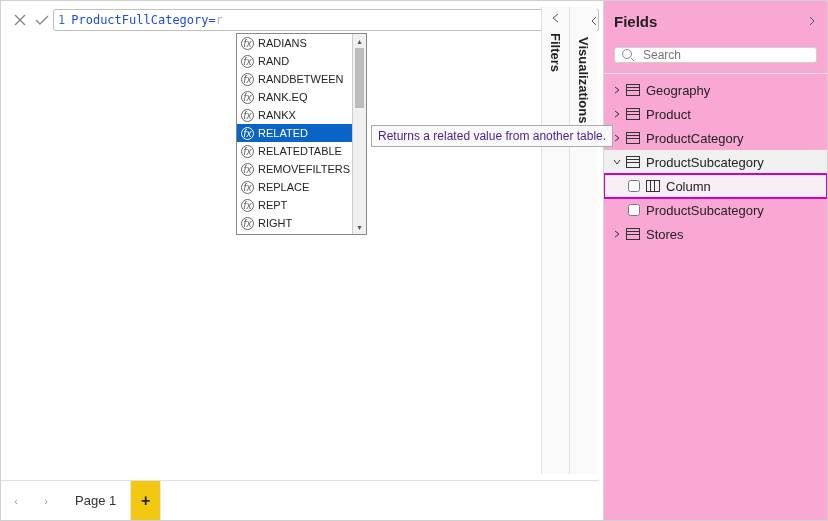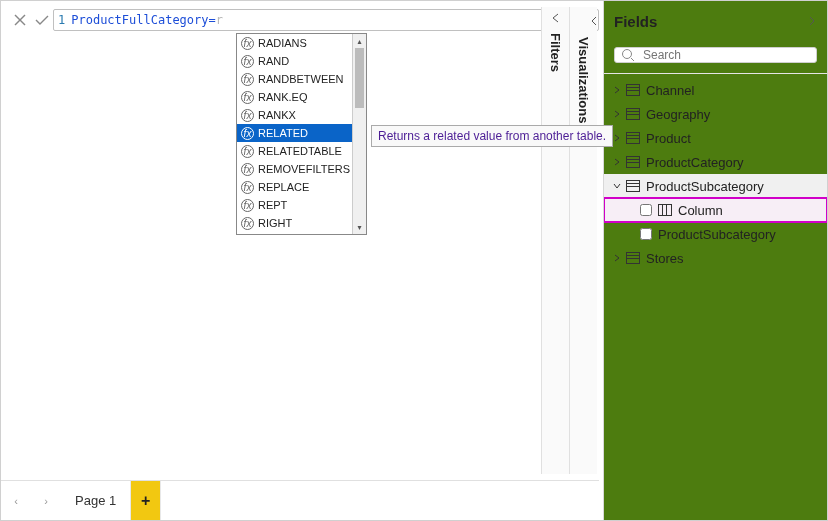--- a/index.html
+++ b/index.html
@@ -29,37 +29,37 @@
   .tooltip { position:absolute; top:124px; left:370px; height:22px; border:1px solid #aaa; background:#f9f9f9; padding:2px 6px; font-size:12px; color:#4c1d95; z-index:11; display:flex; align-items:center; white-space:nowrap; }
 
   
   .collapsed-pane { position:absolute; top:6px; bottom:46px; width:28px; border-left:1px solid #e0e0e0; background:#fafafa; }
   .collapsed-pane .cp-icon { display:flex; justify-content:center; padding-top:6px; color:#444; }
   .collapsed-pane .cp-label { writing-mode: vertical-rl; text-orientation: mixed; font-size:13px; font-weight:600; color:#222; padding-top:10px; text-align:left; margin:0 auto; }
   #cp-filters { right: 258px; }
   #cp-viz { right: 230px; }
 
   
-  .fields-pane { position:absolute; top:0; right:0; bottom:0; width:224px; border-left:1px solid #d8d8d8; background:#4d7c0f; display:flex; flex-direction:column; }
+  .fields-pane { position:absolute; top:0; right:0; bottom:0; width:224px; border-left:1px solid #d8d8d8; background:#f9a8d4; display:flex; flex-direction:column; }
   .fields-header { height:40px; display:flex; align-items:center; padding:0 10px; justify-content:space-between; }
   .fields-title { font-size:15px; font-weight:700; color:#222; }
   .hdr-icons { display:flex; gap:10px; color:#555; }
   .collapse-arrow { position:absolute; top:12px; left:-18px; width:16px; height:16px; display:flex; align-items:center; justify-content:center; color:#555; cursor:pointer;}
   .search-wrap { padding:6px 10px 10px; border-bottom:1px solid #e5e5e5;}
   .search-box { position:relative; border:1px solid #cfcfcf; border-radius:3px; height:16px; display:flex; align-items:center; padding:0 6px; background:#fff;}
   .search-box input { border:none; outline:none; flex:1; font-size:12px; background:transparent; }
   .search-icon { width:14px; height:14px; margin-right:6px; color:#888;}
   .field-tree { flex:1; overflow:auto; padding-top:4px;}
   .ft-row { display:flex; align-items:center; height:24px; padding-left:8px; cursor:pointer; font-size:13px;}
   .ft-row.expanded { background:#f0f0f0; }
   .ft-arrow { width:10px; font-size:9px; color:#444; display:inline-flex; justify-content:center; }
   .ft-table-icon { width:14px; height:12px; margin:0 6px 0 4px; position:relative; }
   .ft-table-icon::before { content:""; position:absolute; inset:0; border:1px solid #333; }
   .ft-table-icon::after { content:""; position:absolute; left:0; right:0; top:3px; height:1px; background:#333; box-shadow:0 3px 0 #333; }
-  .ft-child { padding-left:32px; height:24px; display:flex; align-items:center; font-size:13px;}
+  .ft-child { padding-left:20px; height:24px; display:flex; align-items:center; font-size:13px;}
   .ft-child input[type=checkbox]{ margin-right:6px; width:12px; height:12px;}
   .ft-child .col-icon { margin-right:6px; width:14px; height:12px; position:relative;}
   .ft-child .col-icon::before { content:""; position:absolute; inset:0; border:1px solid #333;}
   .ft-child .col-icon::after { content:""; position:absolute; top:0; bottom:0; left:4px; width:1px; background:#333; box-shadow:4px 0 0 #333;}
   .highlight { outline:2px solid #d100c8; outline-offset:-1px; background:#f7eef6;}
 
   
   .tabs-row { position:absolute; left:0; right:228px; bottom:0; height:40px; border-top:1px solid #e0e0e0; background:#fff; display:flex; align-items:center;}
   .nav-arrow { width:30px; display:flex; justify-content:center; color:#999; font-size:11px; cursor:pointer;}
   .tab { padding:12px 14px; height:40px; display:flex; align-items:center; font-size:13px; color:#333; border-right:1px solid #e8e8e8; cursor:pointer;}
@@ -193,29 +193,20 @@
       </div>
     </div>
     <div class="field-tree" id="field-tree">
         <div class="ft-row">
           <span class="ft-arrow">
             <svg width="8" height="8" viewBox="0 0 8 8" stroke="#333" fill="none">
               <polyline points="2,1 6,4 2,7"></polyline>
             </svg>
           </span>
           <span class="ft-table-icon"></span>
-          <span>Channel</span>
-        </div>
-        <div class="ft-row">
-          <span class="ft-arrow">
-            <svg width="8" height="8" viewBox="0 0 8 8" stroke="#333" fill="none">
-              <polyline points="2,1 6,4 2,7"></polyline>
-            </svg>
-          </span>
-          <span class="ft-table-icon"></span>
           <span>Geography</span>
         </div>
         <div class="ft-row">
           <span class="ft-arrow">
             <svg width="8" height="8" viewBox="0 0 8 8" stroke="#333" fill="none">
               <polyline points="2,1 6,4 2,7"></polyline>
             </svg>
           </span>
           <span class="ft-table-icon"></span>
           <span>Product</span>

